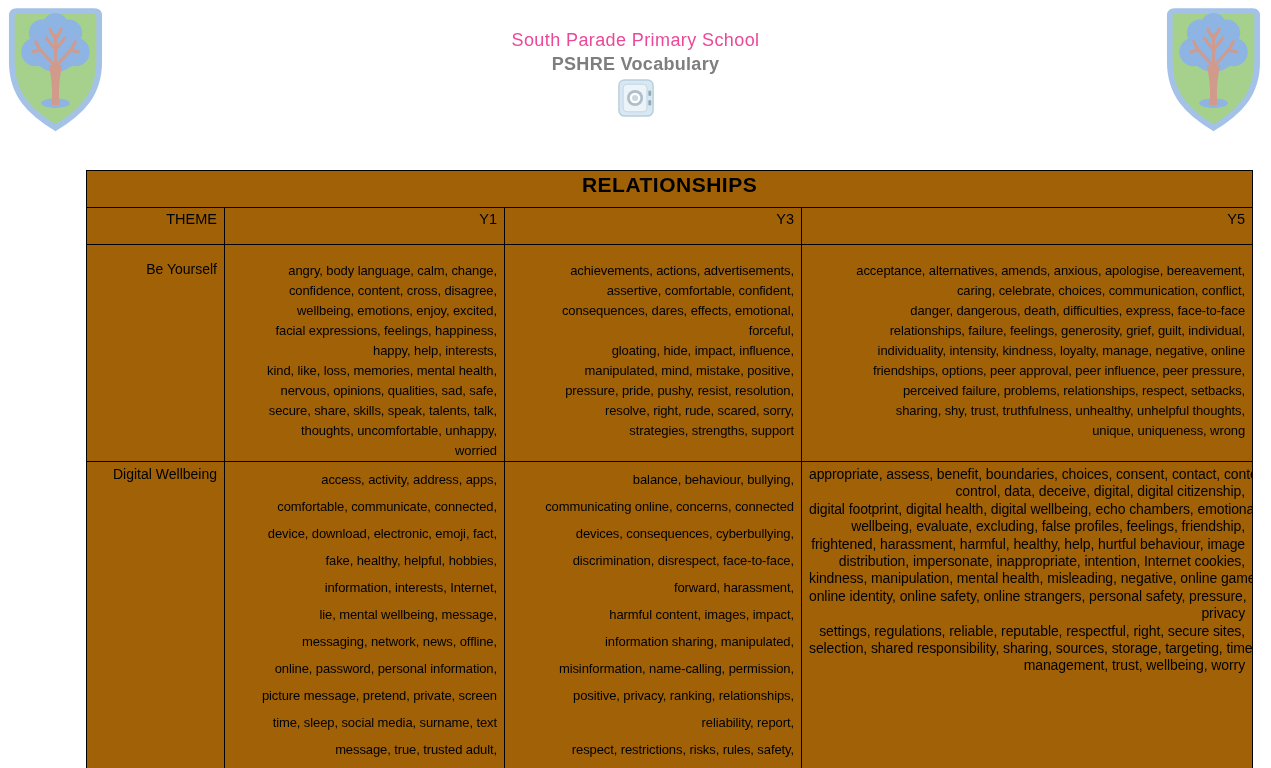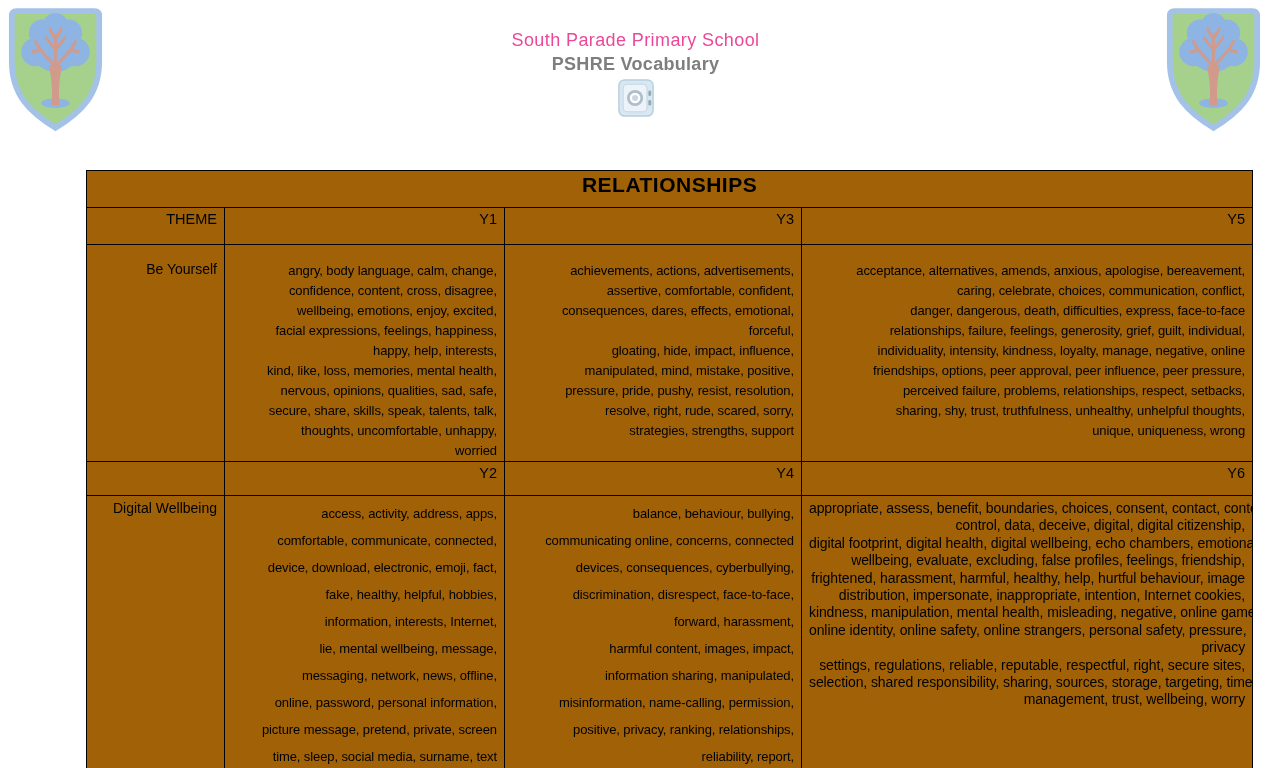--- a/index.html
+++ b/index.html
@@ -136,26 +136,20 @@
         <td class="vocab">acceptance, alternatives, amends, anxious, apologise, bereavement,
 caring, celebrate, choices, communication, conflict,
 danger, dangerous, death, difficulties, express, face-to-face
 relationships, failure, feelings, generosity, grief, guilt, individual,
 individuality, intensity, kindness, loyalty, manage, negative, online
 friendships, options, peer approval, peer influence, peer pressure,
 perceived failure, problems, relationships, respect, setbacks,
 sharing, shy, trust, truthfulness, unhealthy, unhelpful thoughts,
 unique, uniqueness, wrong</td>
       </tr>
-      <tr class="r-head2">
-        <td></td>
-        <td>Y2</td>
-        <td>Y4</td>
-        <td>Y6</td>
-      </tr>
       <tr class="row-dw">
         <td class="theme-cell">Digital Wellbeing</td>
         <td class="vocab">access, activity, address, apps,
 comfortable, communicate, connected,
 device, download, electronic, emoji, fact,
 fake, healthy, helpful, hobbies,
 information, interests, Internet,
 lie, mental wellbeing, message,
 messaging, network, news, offline,
 online, password, personal information,

